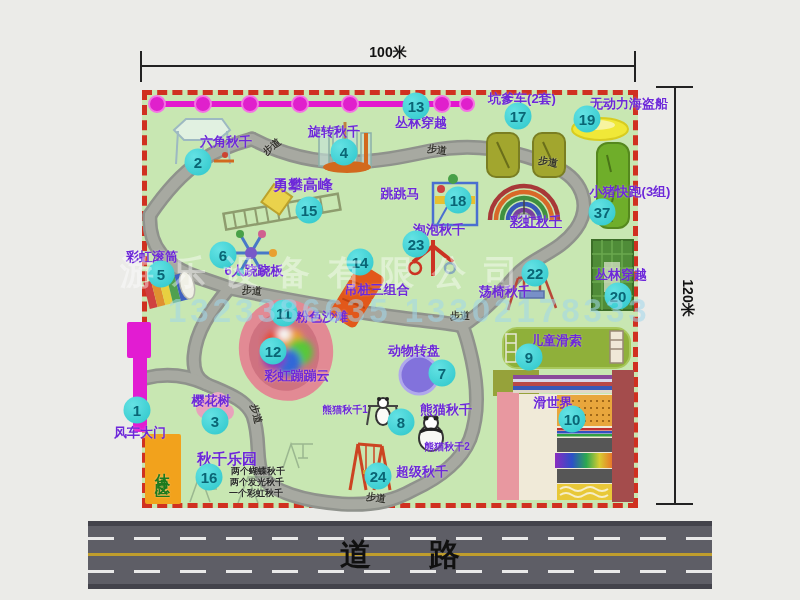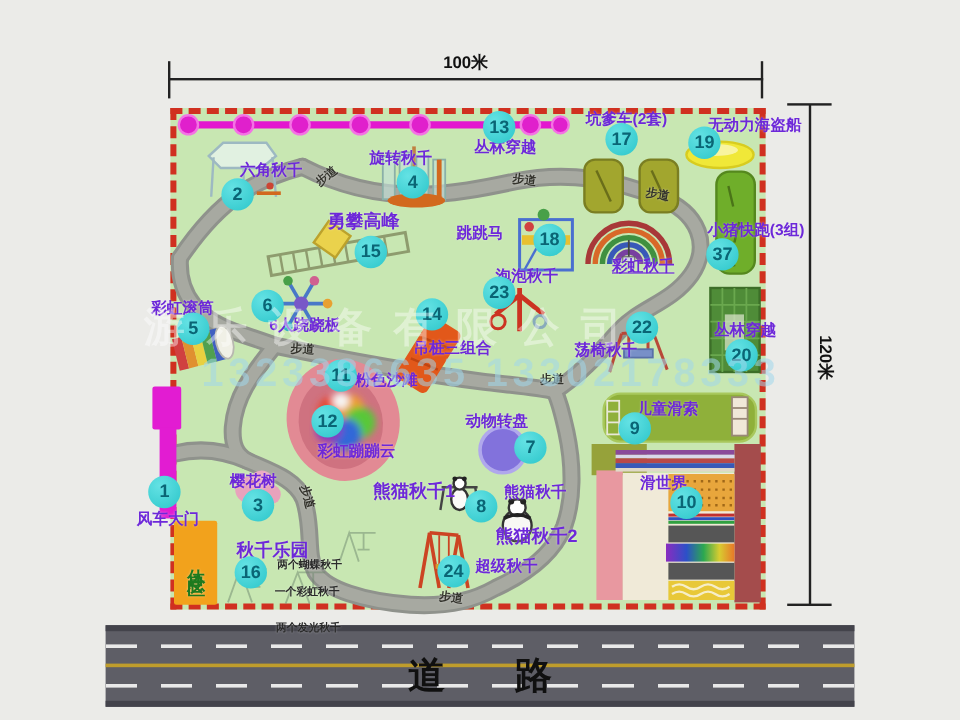--- a/index.html
+++ b/index.html
@@ -9,32 +9,32 @@
   #title{top:8px;left:50%;transform:translateX(-50%);font-size:21px;font-weight:bold;letter-spacing:2px;color:#151515;border-bottom:3px solid #2a2a2a;padding:0 8px 3px}
   #park{left:142px;top:90px;width:496px;height:418px;background:#c8e7b2;border:5px dashed #d03020}
   #svgfx{left:0;top:0;width:800px;height:600px;pointer-events:none}
   .dimline{background:#222}
   .dimlabel{font-size:14px;font-weight:bold;color:#111;white-space:nowrap}
   #gate-top{left:127px;top:322px;width:24px;height:36px;background:#e21cd2;border-radius:2px}
   #gate-bar{left:133px;top:356px;width:14px;height:76px;background:#e21cd2}
   #rest-area{left:145px;top:434px;width:36px;height:70px;background:#f2a21c;border-radius:2px}
   .lbl{position:absolute;transform:translate(-50%,-50%);white-space:nowrap;color:#6d28d9;font-weight:bold;font-size:13px;text-shadow:0 0 2px rgba(255,255,255,.45);z-index:6}
   .lbl.big{font-size:15px}
-  .lbl.small{font-size:15px}
+  .lbl.small{font-size:10px}
   .lbl.tiny{font-size:9px;color:#2a2a2a}
   .lbl.trail{font-size:10px;color:#33332c}
   .lbl.vert{writing-mode:vertical-rl;letter-spacing:5px;color:#1e7a1e;font-size:15px}
   .badge{position:absolute;width:27px;height:27px;border-radius:50%;background:radial-gradient(circle at 35% 30%,#64e2e4,#2cc6ca);color:#0a6575;font-size:15px;font-weight:bold;display:flex;align-items:center;justify-content:center;transform:translate(-50%,-50%);z-index:7}
   .wm{position:absolute;white-space:nowrap;z-index:9;pointer-events:none;font-weight:bold}
   #wm-company{left:120px;top:250px;font-size:34px;letter-spacing:18px;color:rgba(255,255,255,.42)}
   #wm-phone{left:168px;top:292px;font-size:33px;letter-spacing:4px;color:rgba(160,215,235,.55)}
   #road{left:88px;top:521px;width:624px;height:68px;background:#5e5e66;border-top:5px solid #43434b;border-bottom:5px solid #43434b;z-index:3}
   .roaddash{position:absolute;left:0;width:100%;height:3px;background:repeating-linear-gradient(90deg,#e9e9e9 0 26px,transparent 26px 46px)}
   #road-yellow{position:absolute;left:0;top:27px;width:100%;height:3px;background:#bf9d2c}
-  #road-label-wrap{position:absolute;left:0;top:0;width:100%;height:100%;display:flex;align-items:flex-end;justify-content:center}
+  #road-label-wrap{position:absolute;left:0;top:0;width:100%;height:100%;display:flex;align-items:center;justify-content:center}
   #road-label{font-size:31px;font-weight:bold;color:#101010;letter-spacing:58px;margin-right:-58px}
 </style>
 </head>
 <body>
 
 <div id="screen">
 
 
   <div class="abs dimline" style="left:140px;top:65px;width:496px;height:2px"></div>
   <div class="abs dimline" style="left:140px;top:51px;width:2px;height:31px"></div>
@@ -360,21 +360,21 @@
       <div class="lbl main" style="left: 629px; top: 104px;">无动力海盗船</div>
       <div class="lbl main" style="left: 621px; top: 275px;">丛林穿越</div>
       <div class="lbl main" style="left: 630px; top: 192px;">小猪快跑(3组)</div>
       <div class="lbl main" style="left: 505px; top: 292px;">荡椅秋千</div>
       <div class="lbl main" style="left: 439px; top: 230px;">泡泡秋千</div>
       <div class="lbl main" style="left: 422px; top: 472px;">超级秋千</div>
       <div class="lbl main" style="left: 536px; top: 222px; text-decoration: underline;">彩虹秋千</div>
       <div class="lbl small" style="left: 345px; top: 410px;">熊猫秋千1</div>
       <div class="lbl small" style="left: 447px; top: 447px;">熊猫秋千2</div>
       <div class="lbl tiny" style="left: 258px; top: 471px;">两个蝴蝶秋千</div>
-      <div class="lbl tiny" style="left: 257px; top: 482px; margin-top: 41px;">两个发光秋千</div>
+      <div class="lbl tiny" style="left: 257px; top: 482px;">两个发光秋千</div>
       <div class="lbl tiny" style="left: 256px; top: 493px;">一个彩虹秋千</div>
       <div class="lbl vert" style="left: 162px; top: 469px;">休息区</div>
       <div class="lbl trail" style="left: 272px; top: 147px; transform: translate(-50%, -50%) rotate(-38deg);">步道</div>
       <div class="lbl trail" style="left: 437px; top: 150px; transform: translate(-50%, -50%) rotate(8deg);">步道</div>
       <div class="lbl trail" style="left: 548px; top: 162px; transform: translate(-50%, -50%) rotate(10deg);">步道</div>
       <div class="lbl trail" style="left: 252px; top: 291px; transform: translate(-50%, -50%) rotate(4deg);">步道</div>
       <div class="lbl trail" style="left: 460px; top: 316px;">步道</div>
       <div class="lbl trail" style="left: 256px; top: 414px; transform: translate(-50%, -50%) rotate(75deg);">步道</div>
       <div class="lbl trail" style="left: 376px; top: 498px; transform: translate(-50%, -50%) rotate(8deg);">步道</div>
     </div>

